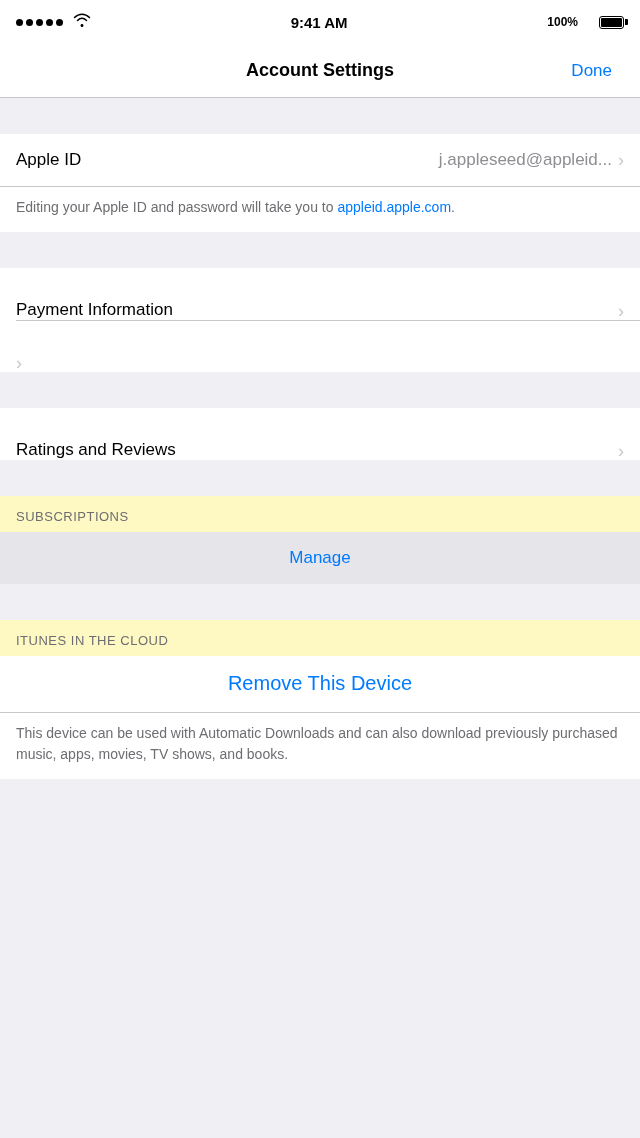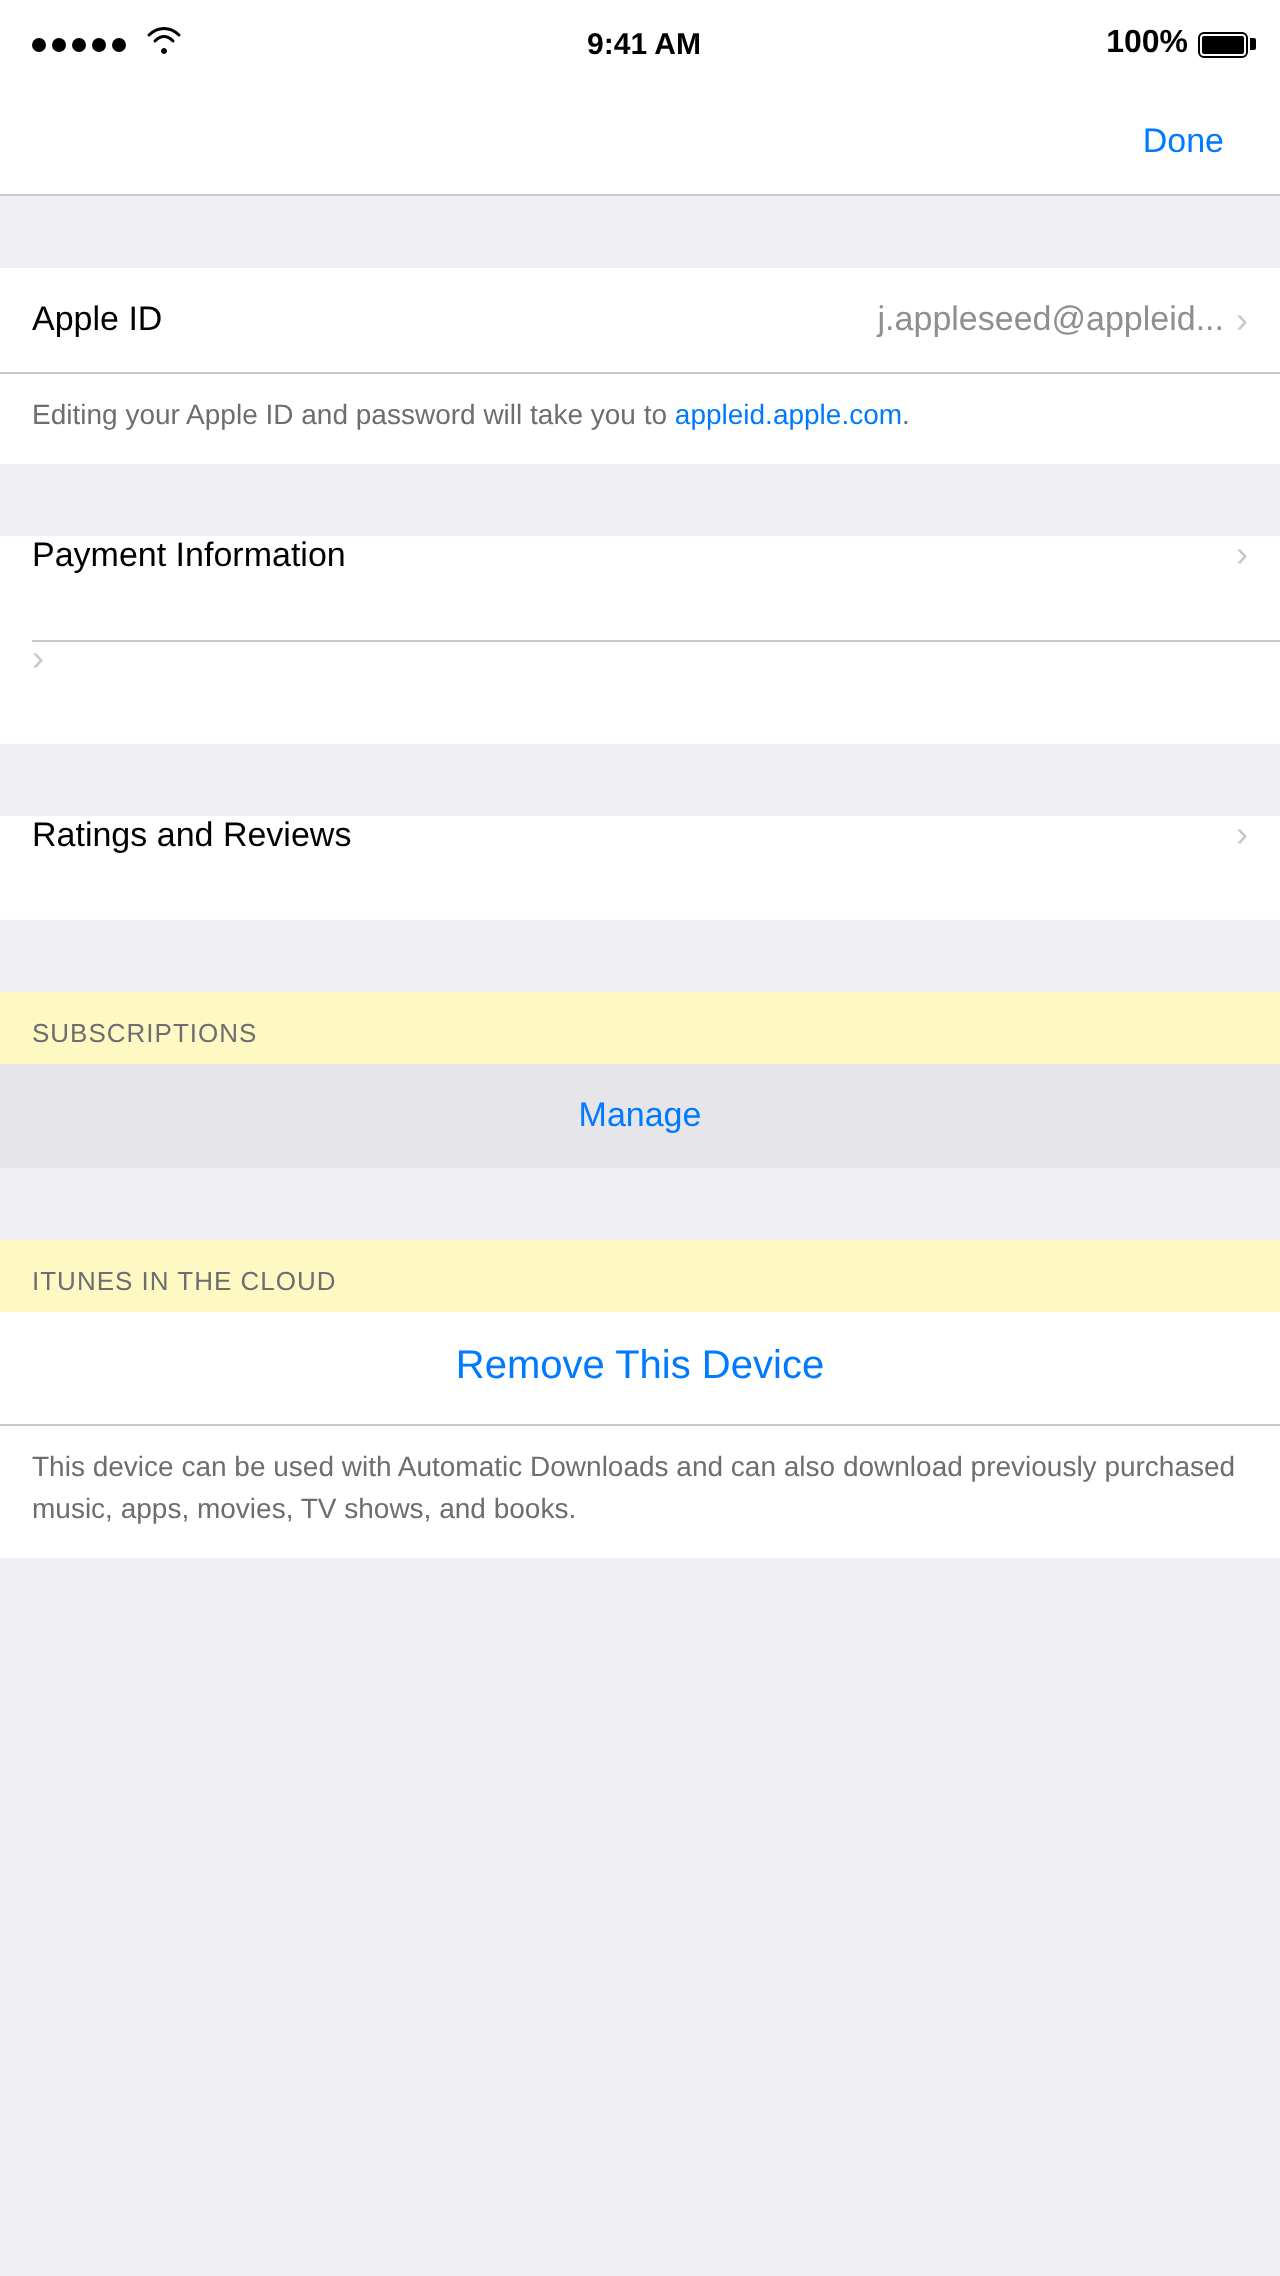--- a/index.html
+++ b/index.html
@@ -43,22 +43,22 @@
       margin-left: 5px;
     }
     .status-center {
       font-size: 15px;
       font-weight: 600;
       letter-spacing: 0;
     }
     .status-right {
       display: flex;
       align-items: center;
-      gap: 5px;
-      font-size: 16px;
+      gap: 21px;
+      font-size: 12px;
       font-weight: 600;
     }
     .battery-container {
       display: flex;
       align-items: center;
       gap: 4px;
     }
     .battery {
       width: 25px;
       height: 13px;
@@ -119,21 +119,21 @@
       background: #efeff4;
     }
 
     
     .list-section {
       background: #fff;
     }
 
     .list-row {
       display: flex;
-      align-items: flex-start;
+      align-items: flex-end;
       padding: 0 16px;
       height: 52px;
       background: #fff;
       position: relative;
     }
 
     .list-row + .list-row::before {
       content: '';
       position: absolute;
       top: 0;
@@ -268,20 +268,21 @@
     <span>100%</span>
     <div class="battery-container">
       <div class="battery">
         <div class="battery-fill"></div>
       </div>
     </div>
   </div>
 </div>
 
 <div class="nav-bar">
+  <span class="nav-title">Account Settings</span>
   <button class="nav-done">Done</button>
 </div>
 
 <div class="section-spacer"></div>
 
 <div class="apple-id-section">
   <div class="apple-id-row">
     <span class="apple-id-label">Apple ID</span>
     <span class="apple-id-value">j.appleseed@appleid...</span>
     <span class="chevron">›</span>

